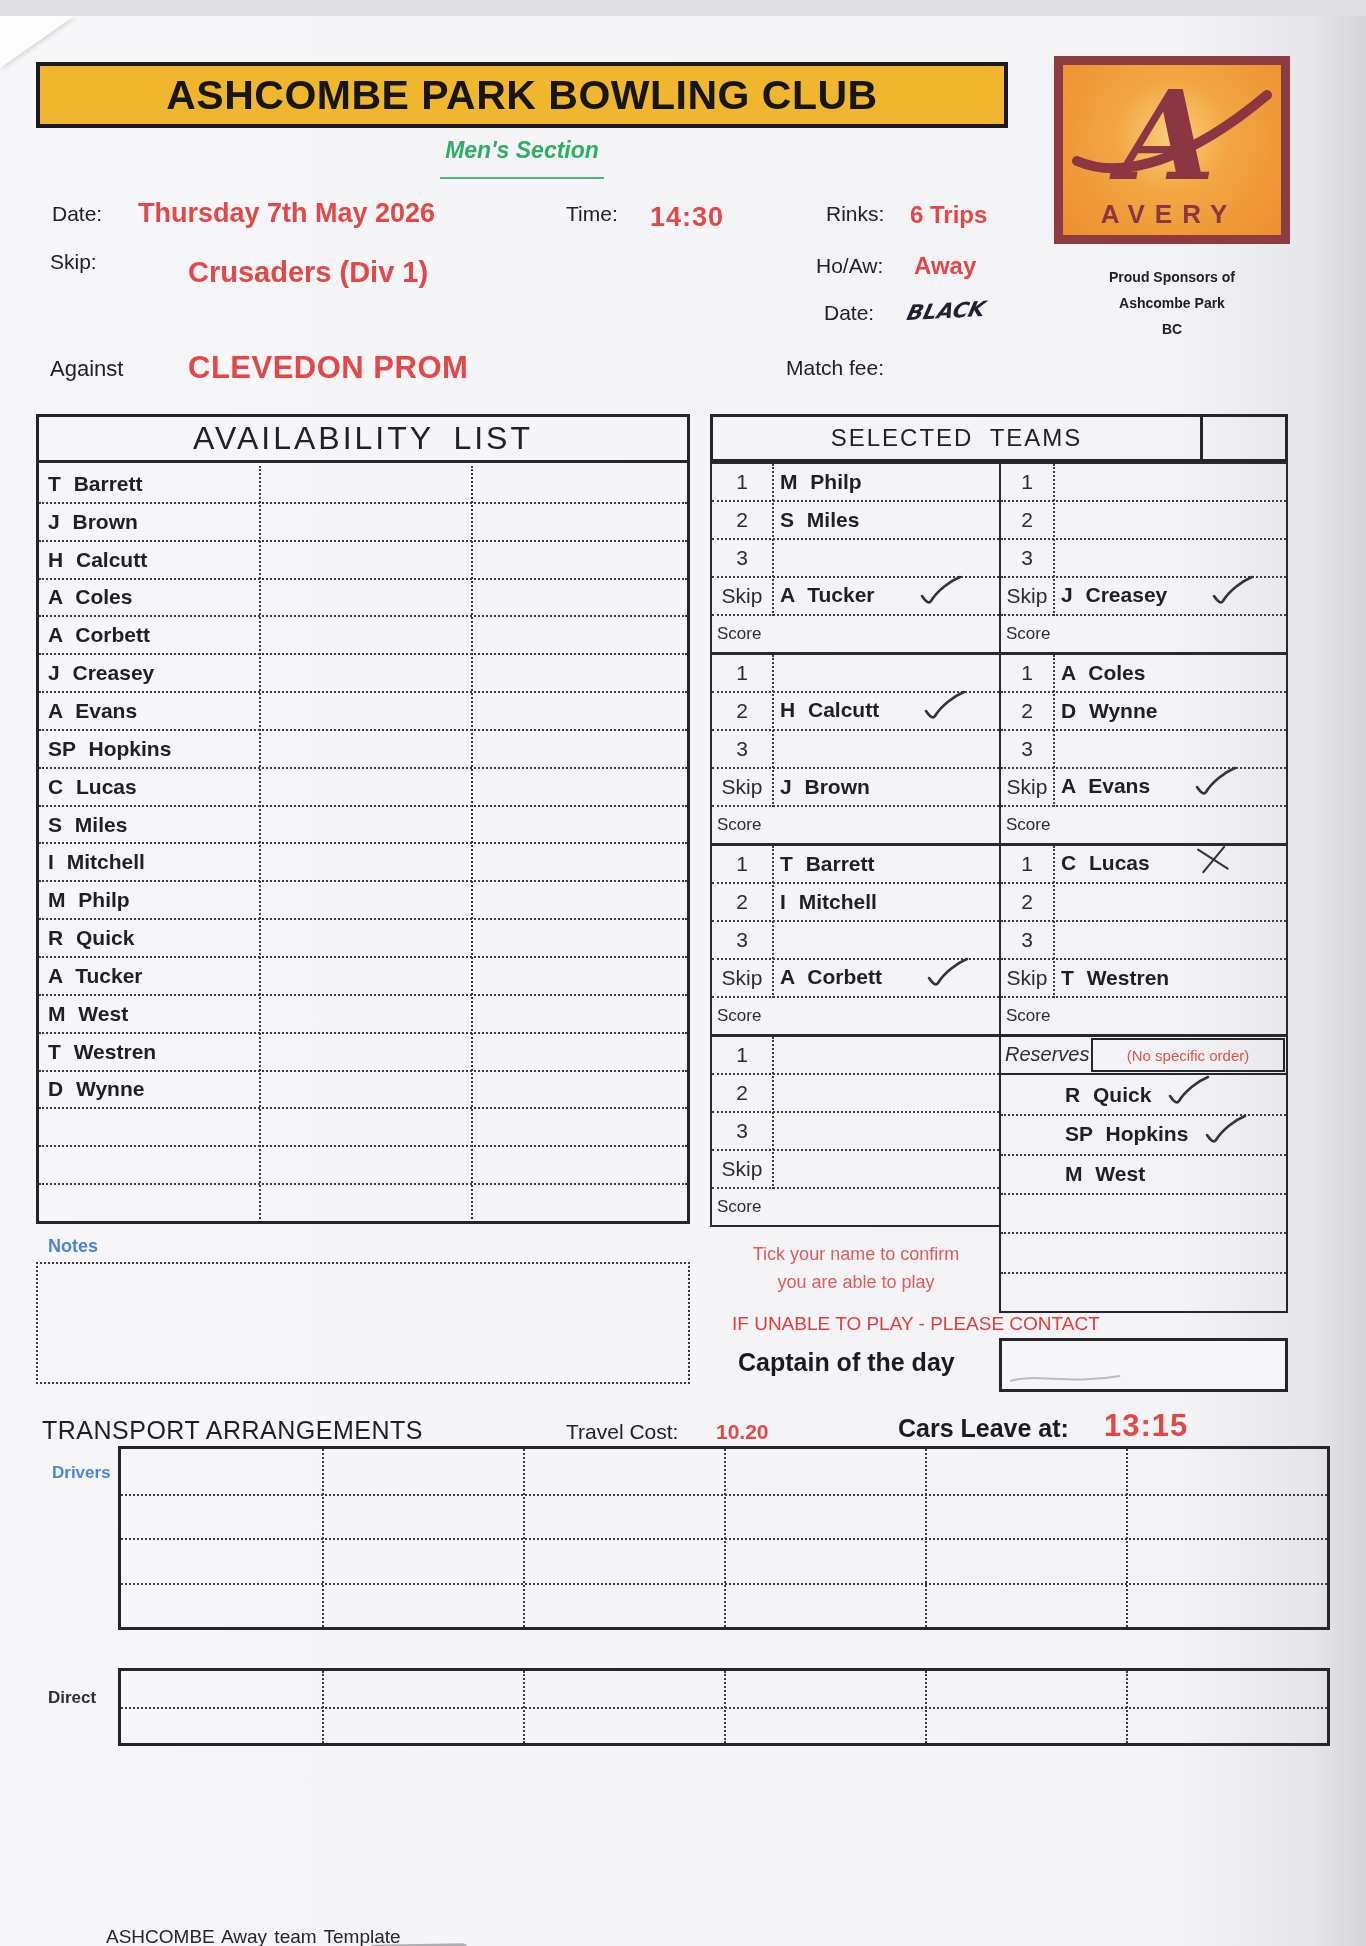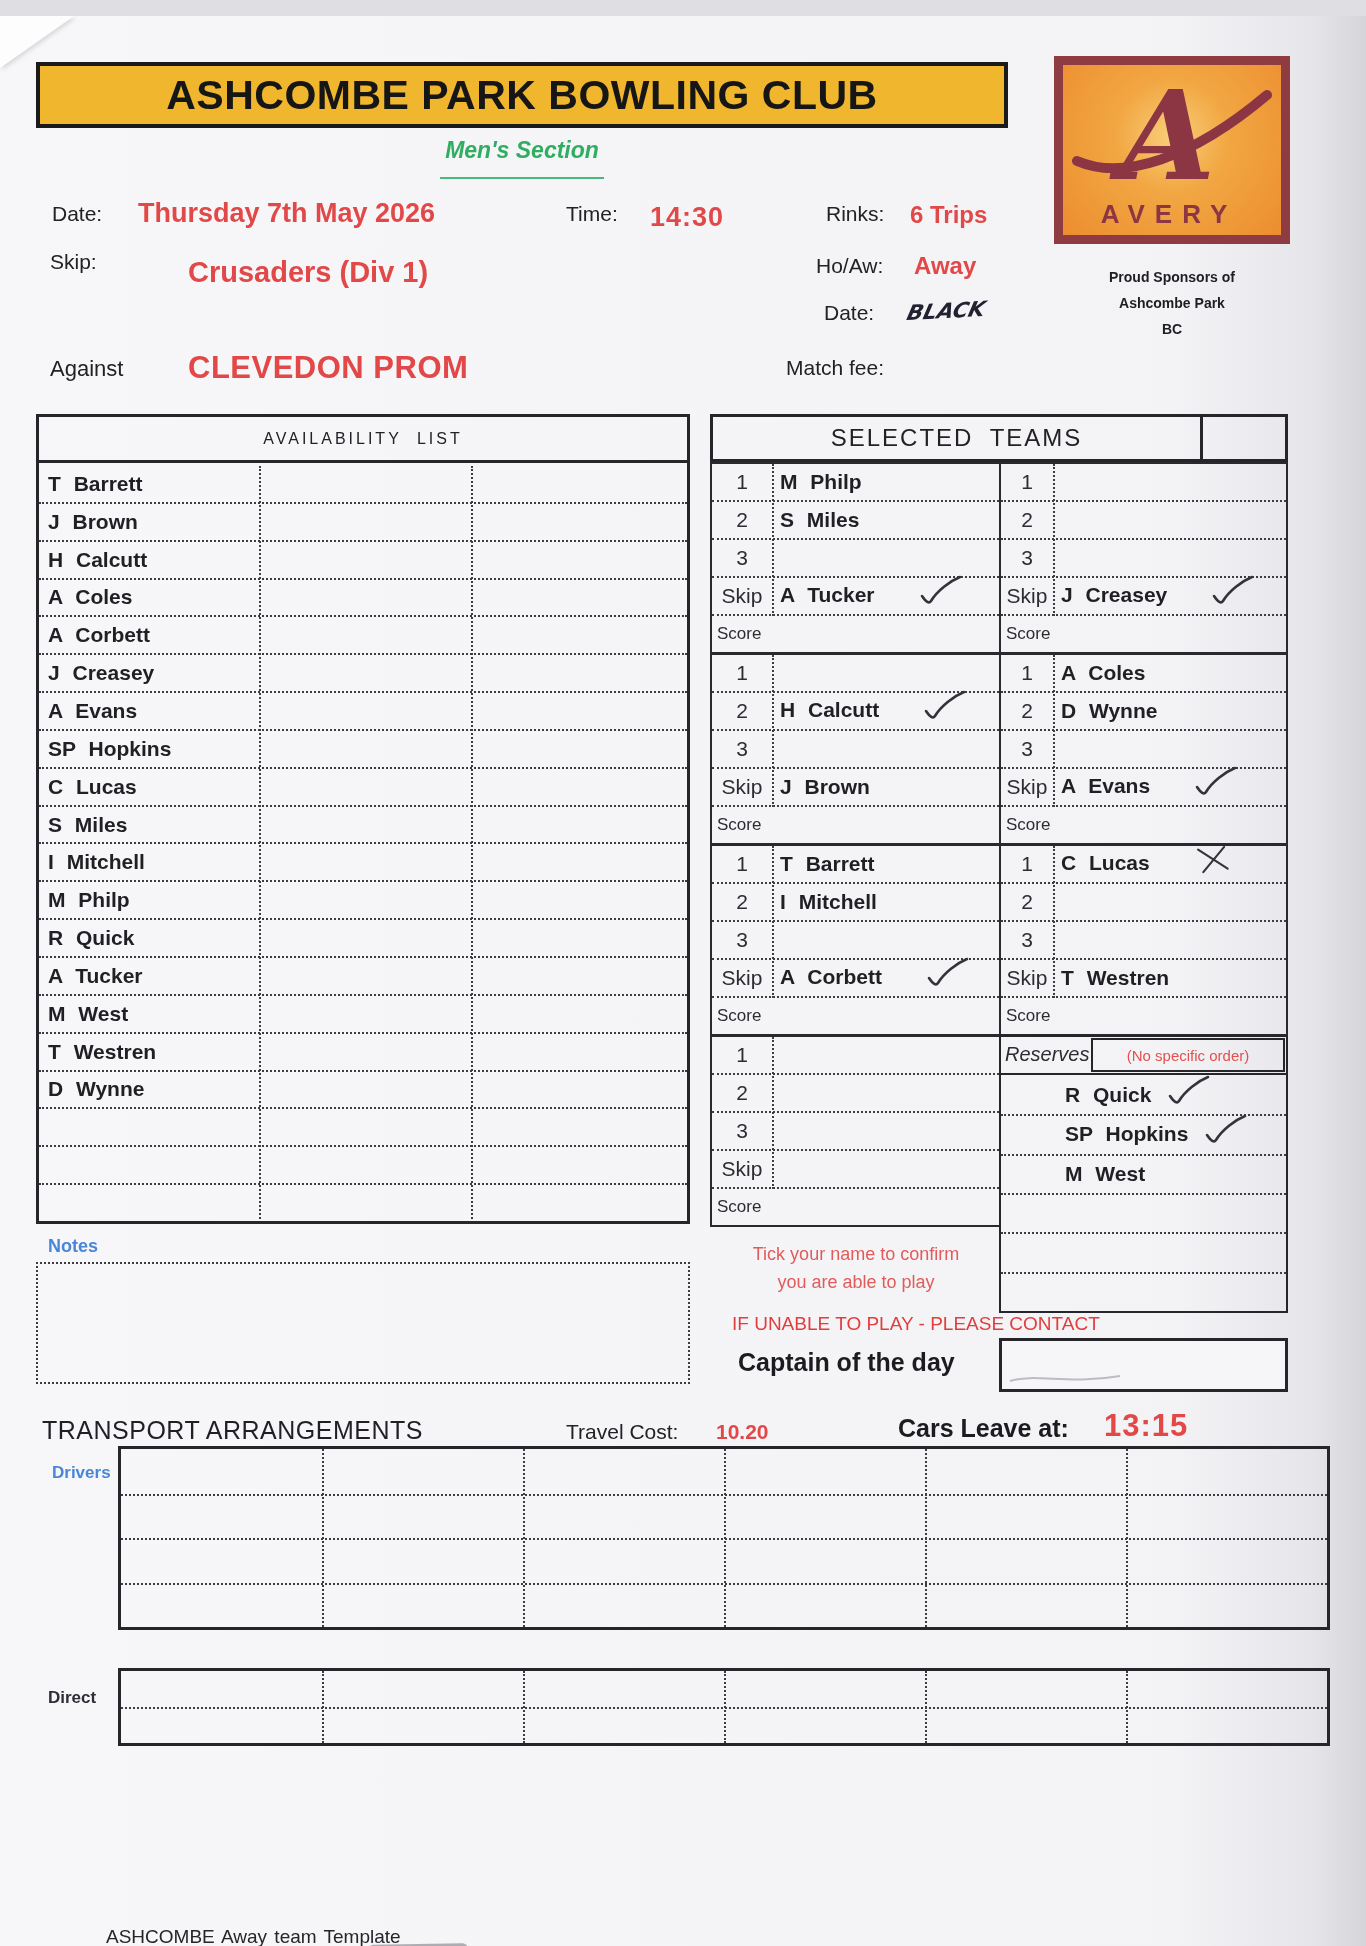--- a/index.html
+++ b/index.html
@@ -21,21 +21,21 @@
   .section-wrap{left:36px;top:121px;width:972px;text-align:center;}
   .section-wrap span{display:inline-block;font-size:23px;font-weight:700;font-style:italic;color:#2fae62;border-bottom:2px solid #49b87b;padding:0 5px 13px;}
   .lbl{font-size:21px;color:#222226;}
   .red{color:#e24848;font-weight:700;}
   .hw{font-family:"DejaVu Sans",sans-serif;font-weight:700;font-style:italic;font-size:21px;color:#21212f;transform:skewX(-16deg) rotate(-3deg);letter-spacing:0;}
   
   .avery{left:1054px;top:40px;width:236px;height:188px;border:9px solid #8e3c42;background:radial-gradient(circle at 50% 42%,#f8cf7a 0%,#f2a743 38%,#ec8d30 100%);}
   .sponsor{left:1054px;top:248px;width:236px;text-align:center;font-size:14px;font-weight:700;line-height:26px;color:#1d1d22;}
   
   .avail{left:36px;top:398px;width:654px;height:810px;border:3px solid #26262a;}
-  .avail-header{position:absolute;left:0;top:0;right:0;height:46px;border-bottom:3px solid #26262a;display:flex;align-items:center;justify-content:center;font-size:16px;letter-spacing:3px;word-spacing:8px;color:#222226;}
+  .avail-header{position:absolute;left:0;top:0;right:0;height:46px;border-bottom:3px solid #26262a;display:flex;align-items:center;justify-content:center;font-size:32px;letter-spacing:3px;word-spacing:8px;color:#222226;}
   .avail-body{position:absolute;left:0;top:49px;right:0;bottom:0;display:flex;flex-direction:column;}
   .avail-row{flex:1;display:flex;align-items:center;border-bottom:2px dotted #3c3c42;}
   .avail-row.last{border-bottom:none;}
   .avail-name{font-size:21px;font-weight:700;color:#1f1f24;padding-left:9px;word-spacing:7px;}
   .avail-v1,.avail-v2{position:absolute;top:49px;bottom:2px;border-left:2px dotted #3c3c42;}
   .avail-v1{left:220px;} .avail-v2{left:432px;}
   .notes-label{left:48px;top:1220px;font-size:18px;font-weight:700;color:#4a86d8;}
   .notes-box{left:36px;top:1246px;width:654px;height:122px;border:2px dotted #3c3c42;}
   
   .teams-header{left:710px;top:398px;width:578px;height:48px;border:3px solid #26262a;}

